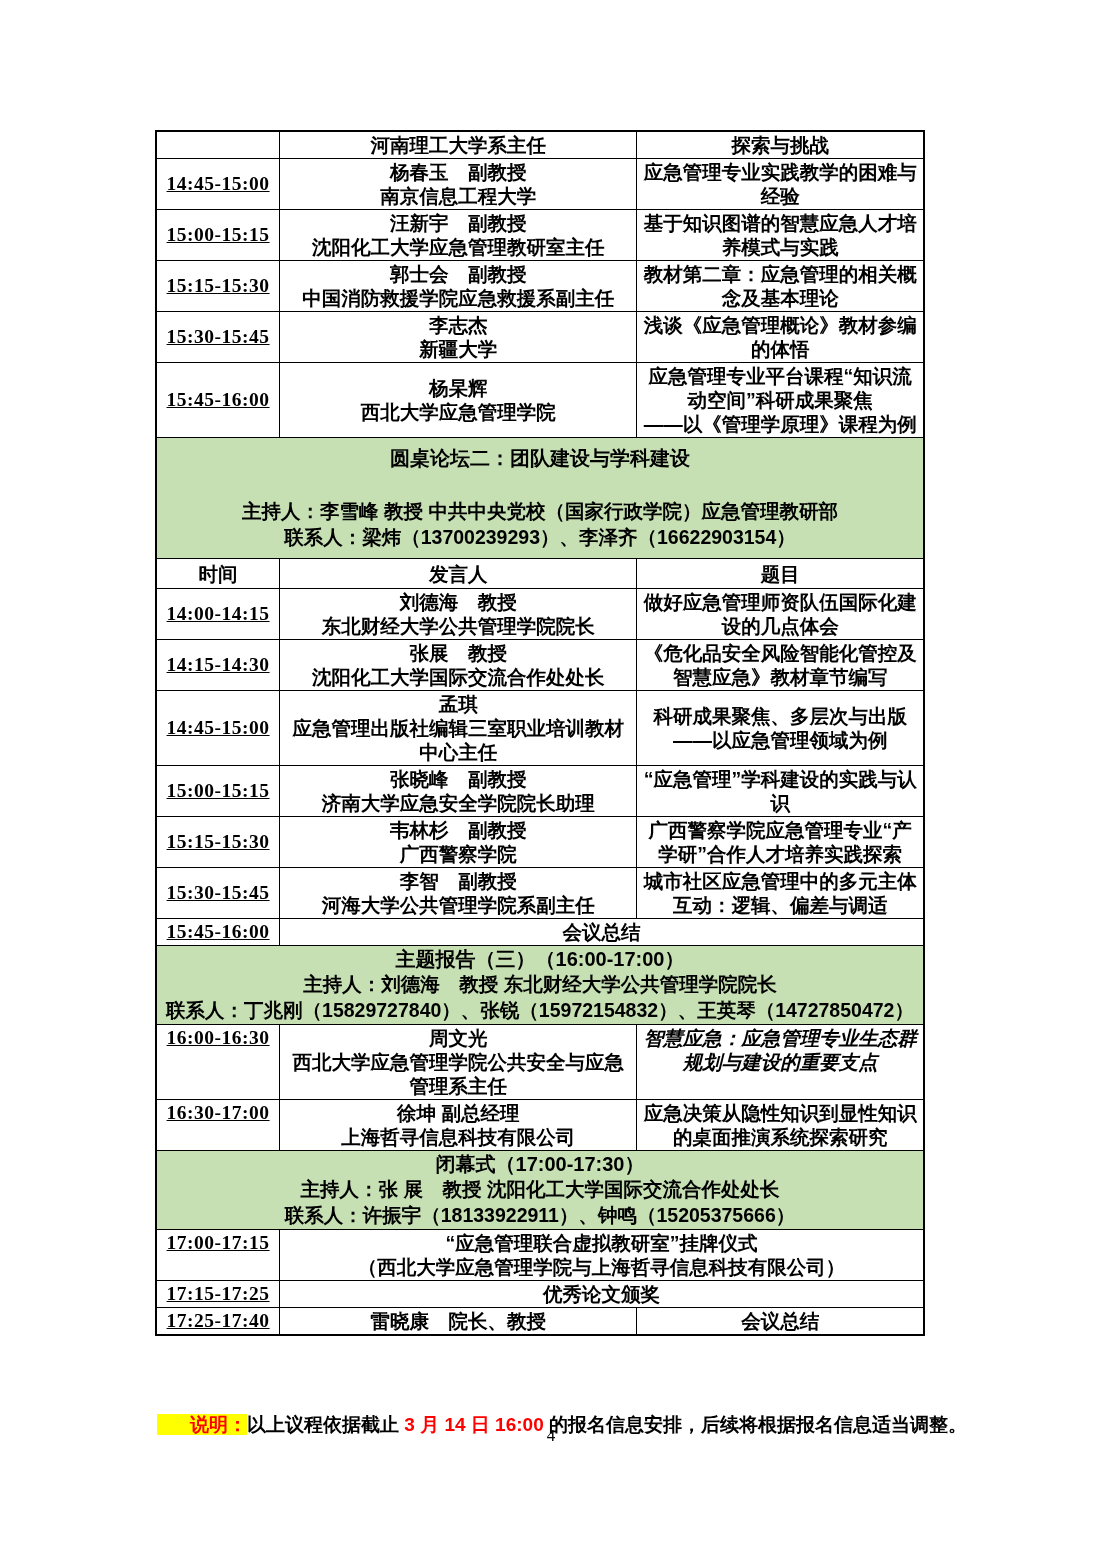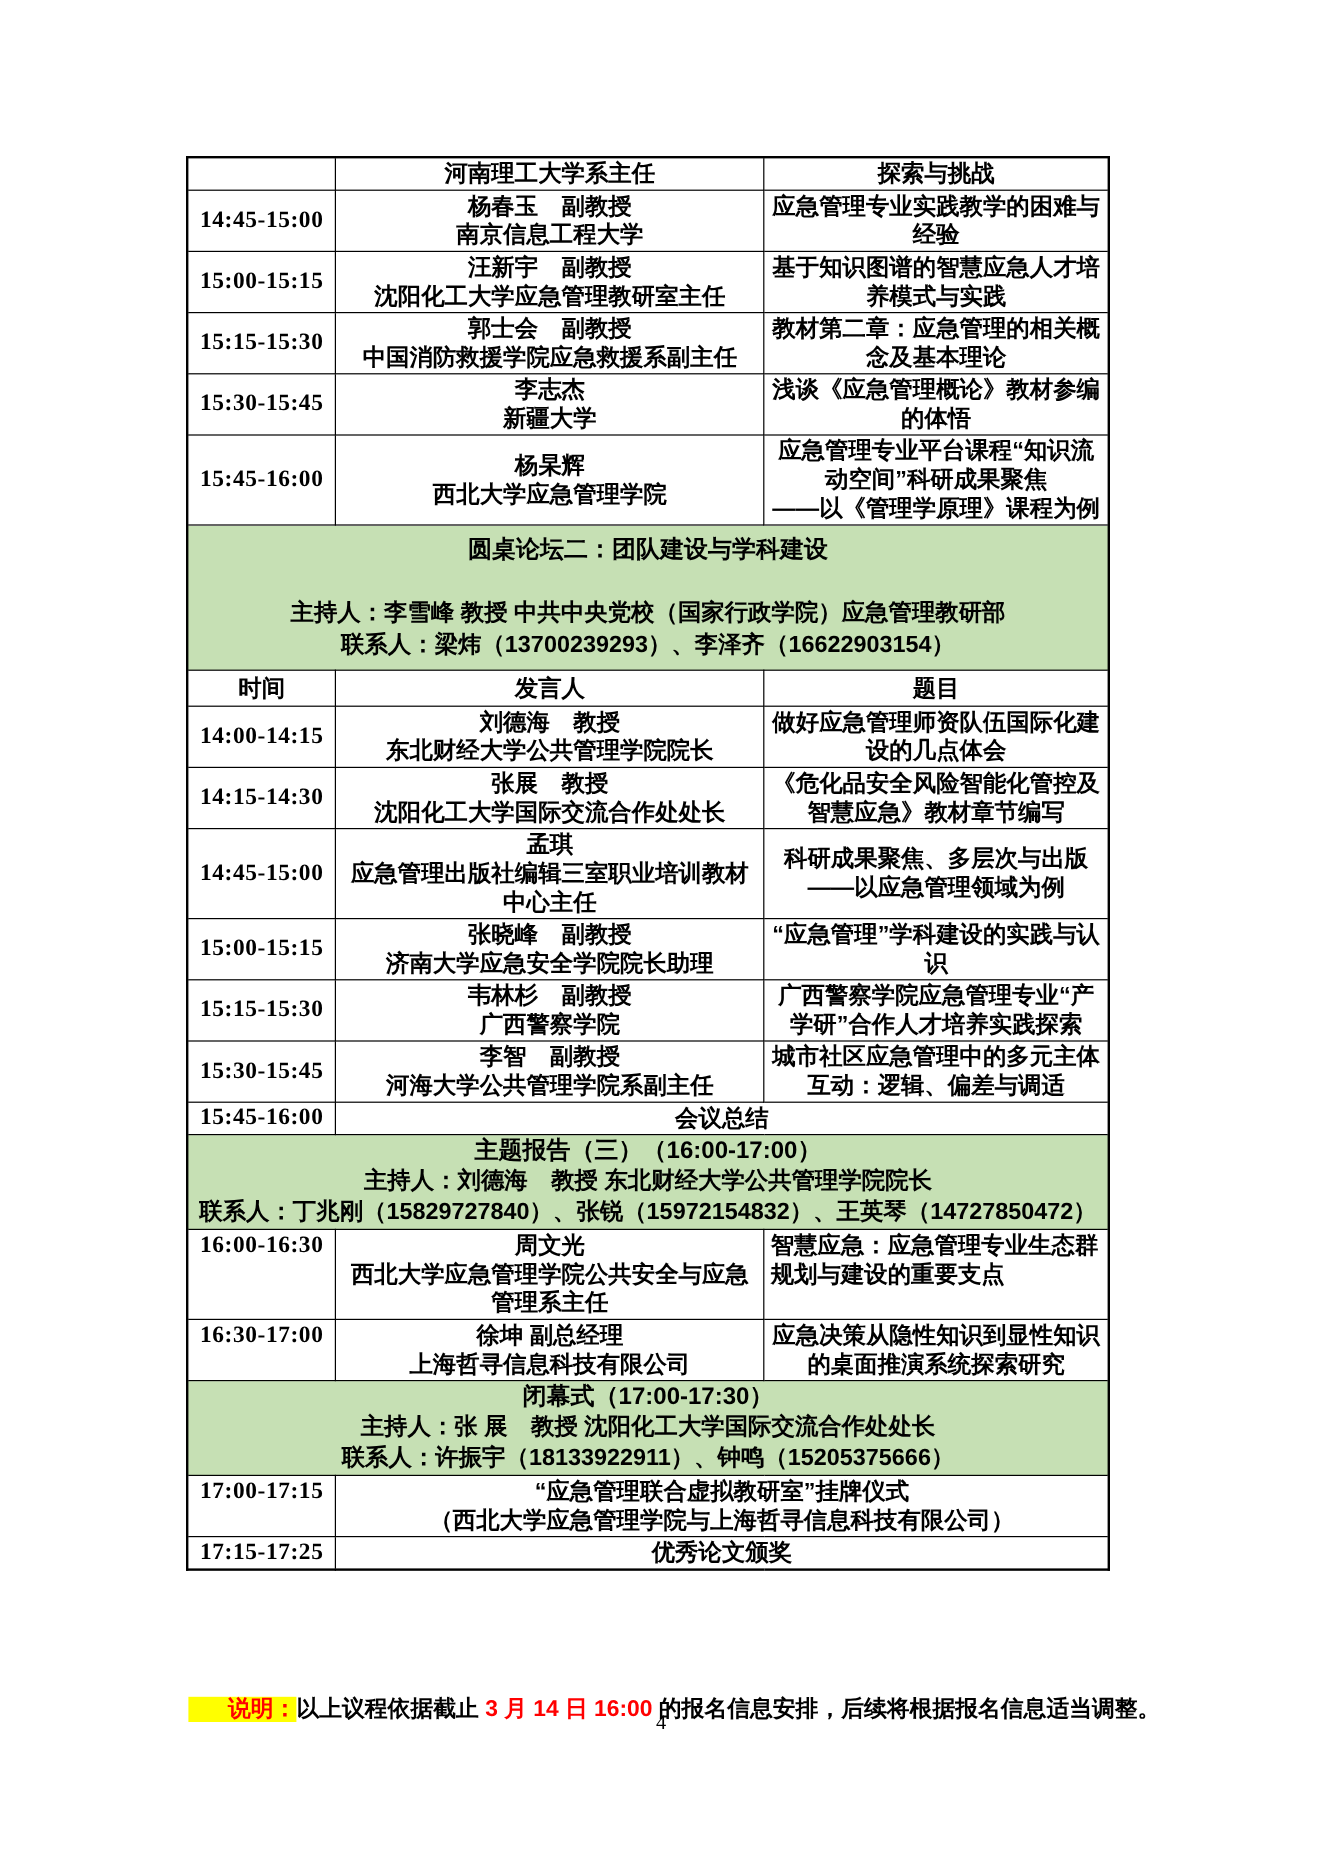--- a/index.html
+++ b/index.html
@@ -32,32 +32,33 @@
     font-weight: bold;
     font-size: 19.5px;
     line-height: 24px;
     overflow: hidden;
   }
   tr.vtop td { vertical-align: top; }
   td.time-cell {
     font-family: "Liberation Serif", serif;
     font-size: 19px;
     letter-spacing: 0.5px;
+    text-decoration: underline;
   }
   td.head-cell { font-size: 20px; height: 27px; margin-left: 32px; }
   td.band-cell {
     background: var(--band-green, #C6E0B4);
     padding: 3px 6px 4px;
     margin-left: 44px;
   }
   td.band-cell .band-title { font-size: 20px; }
   td.band-cell.spacious { padding: 8px 6px 8px; }
   td.band-cell.spacious .band-title { margin-bottom: 28px; }
   td.band-cell .band-line { font-size: 19.5px; line-height: 26px; text-align: center; }
-  td.topic-cell.left { text-align: left; }
+  td.topic-cell.left { text-align: center; font-style: italic; }
   .cell-line { min-height: 24px; }
   .footnote {
     position: absolute;
     left: 157px;
     top: 1392px;
     width: 800px;
     font-size: 19px;
     font-weight: bold;
     line-height: 28px;
     white-space: nowrap;
@@ -267,20 +268,29 @@
             <div class="cell-line">“应急管理联合虚拟教研室”挂牌仪式</div>
             <div class="cell-line">（西北大学应急管理学院与上海哲寻信息科技有限公司）</div>
           </td>
         </tr>
         <tr>
           <td class="time-cell">17:15-17:25</td>
           <td class="merged-cell" colspan="2">
             <div class="cell-line">优秀论文颁奖</div>
           </td>
         </tr>
+        <tr>
+          <td class="time-cell">17:25-17:40</td>
+          <td class="speaker-cell">
+            <div class="cell-line">雷晓康　院长、教授</div>
+          </td>
+          <td class="topic-cell">
+            <div class="cell-line">会议总结</div>
+          </td>
+        </tr>
       </tbody>
   </table>
 
   <p class="footnote"><span class="note-label">说明：</span><span>以上议程依据截止 </span><span class="note-red">3 月 14 日 16:00</span><span> 的报名信息安排，后续将根据报名信息适当调整。</span></p>
 
   <div class="page-num">4</div>
 
 </div>
 
 </body></html>

